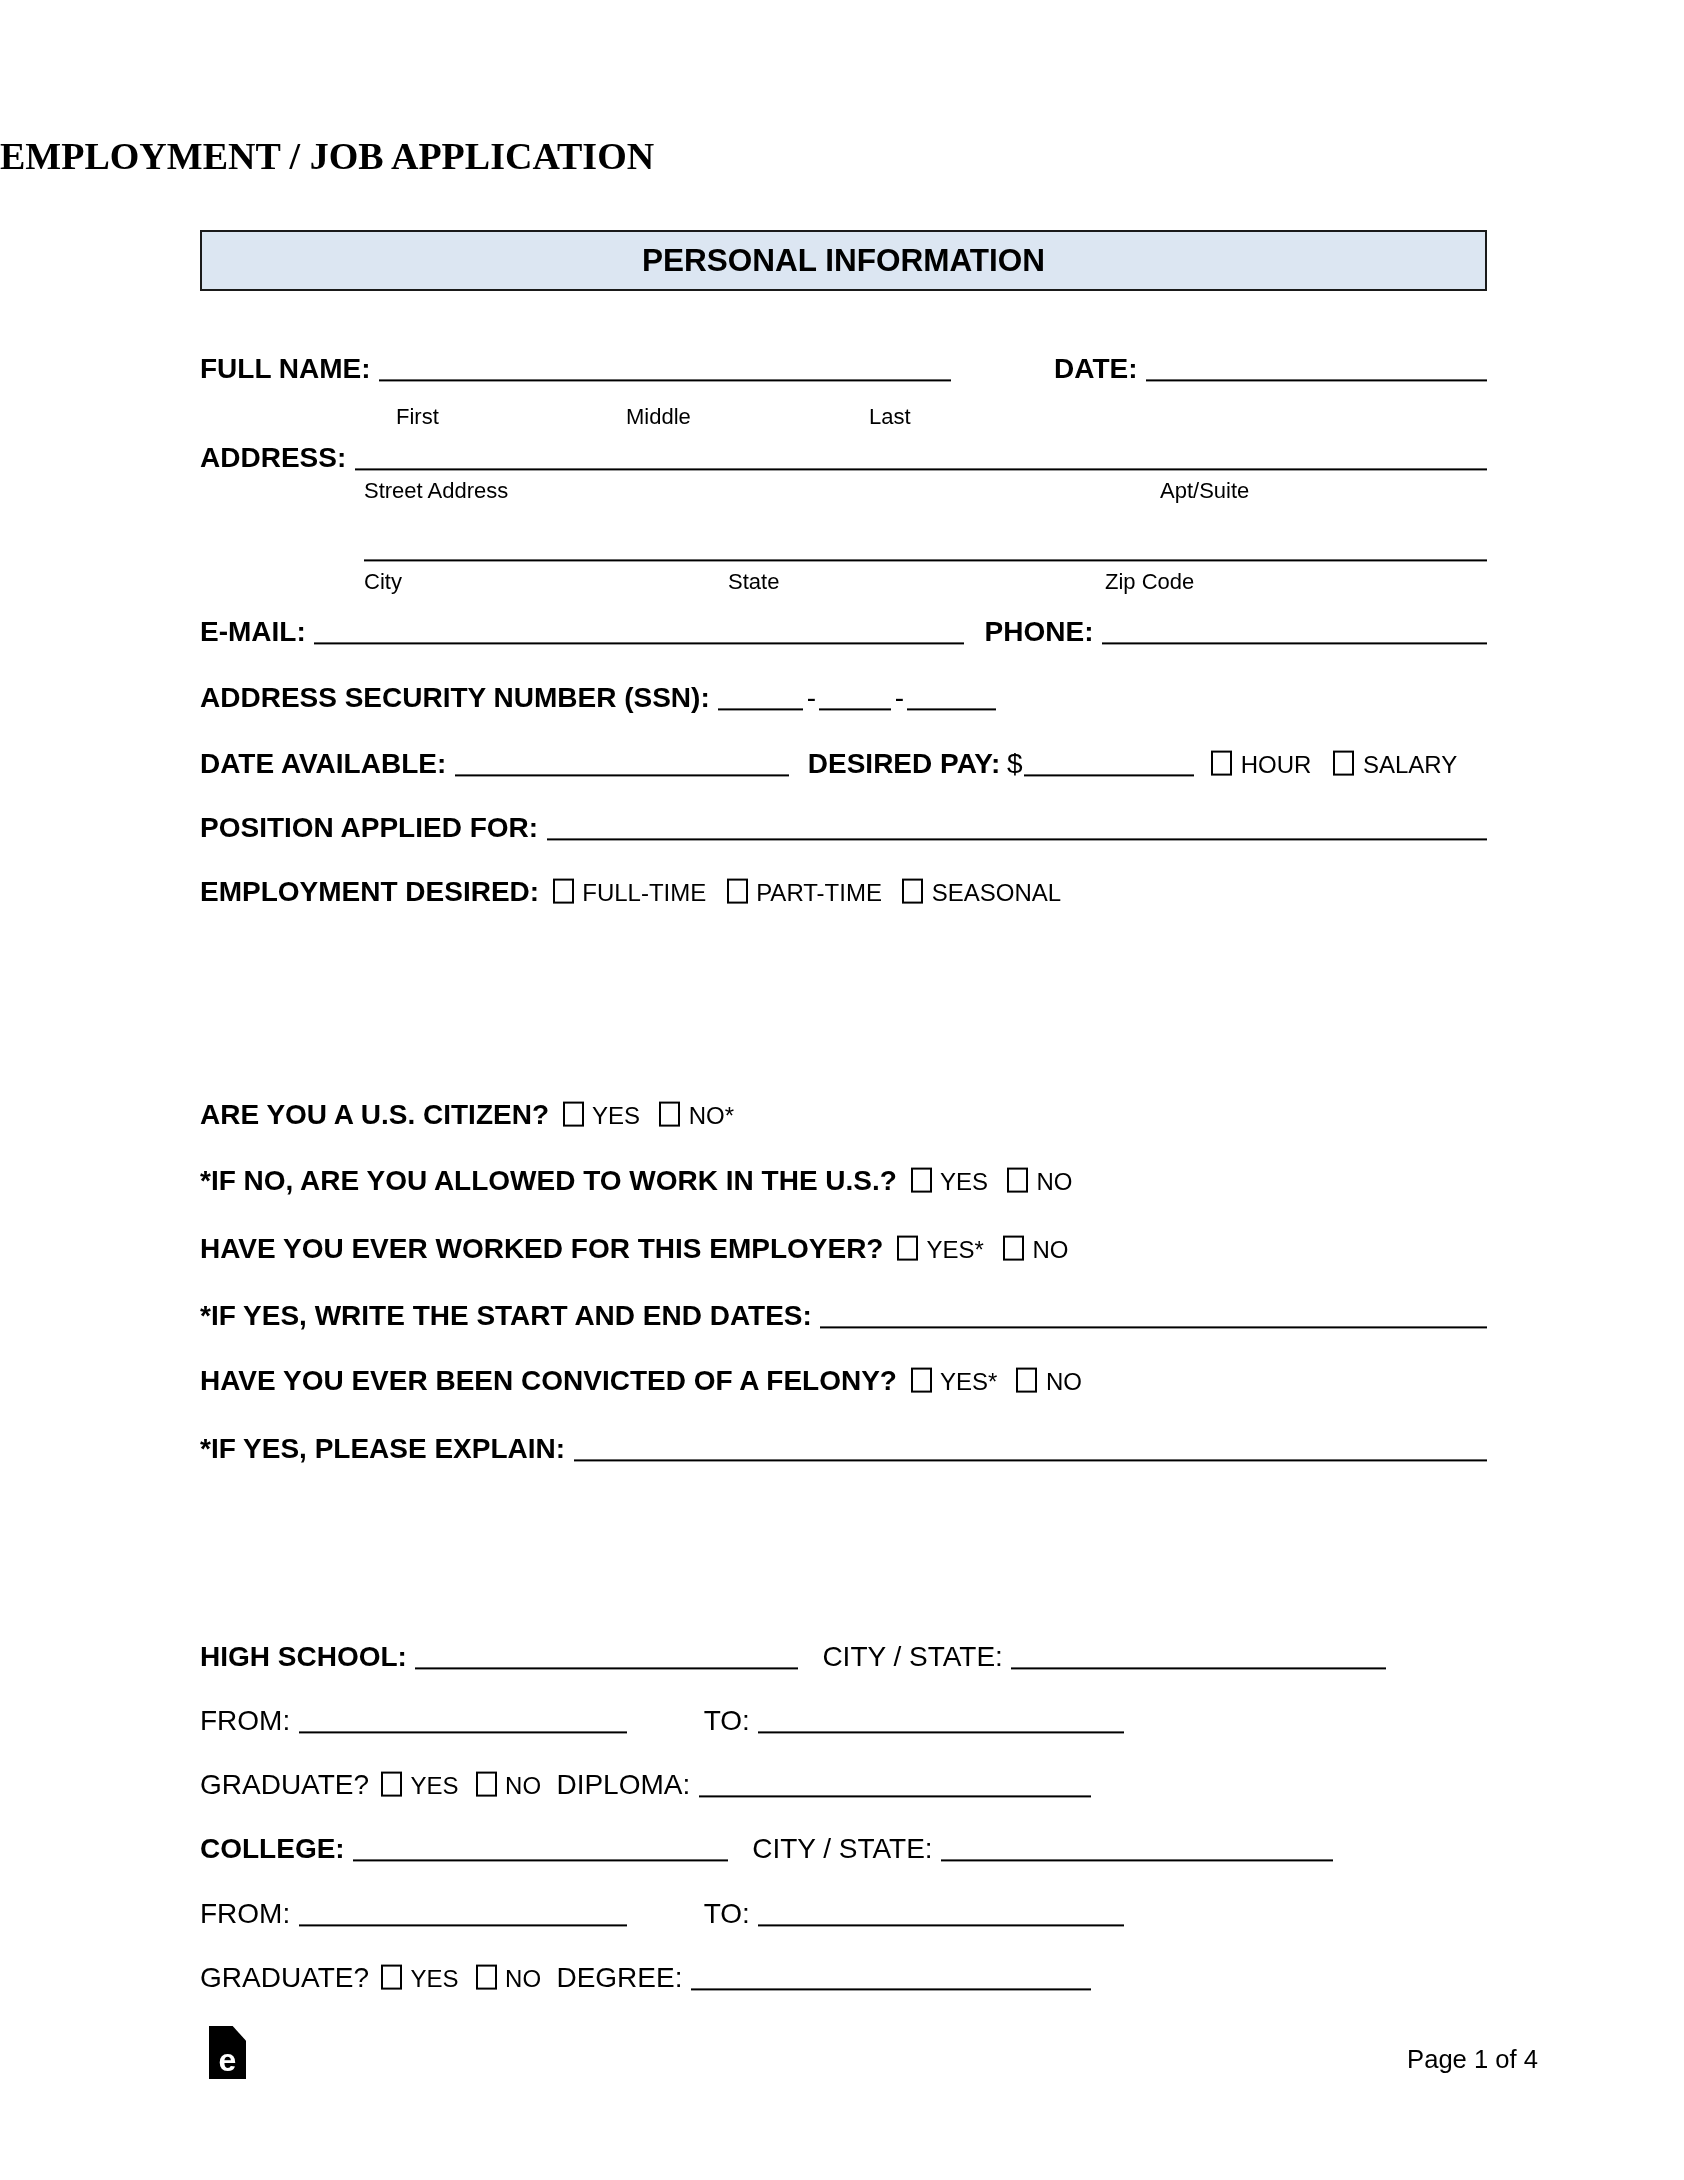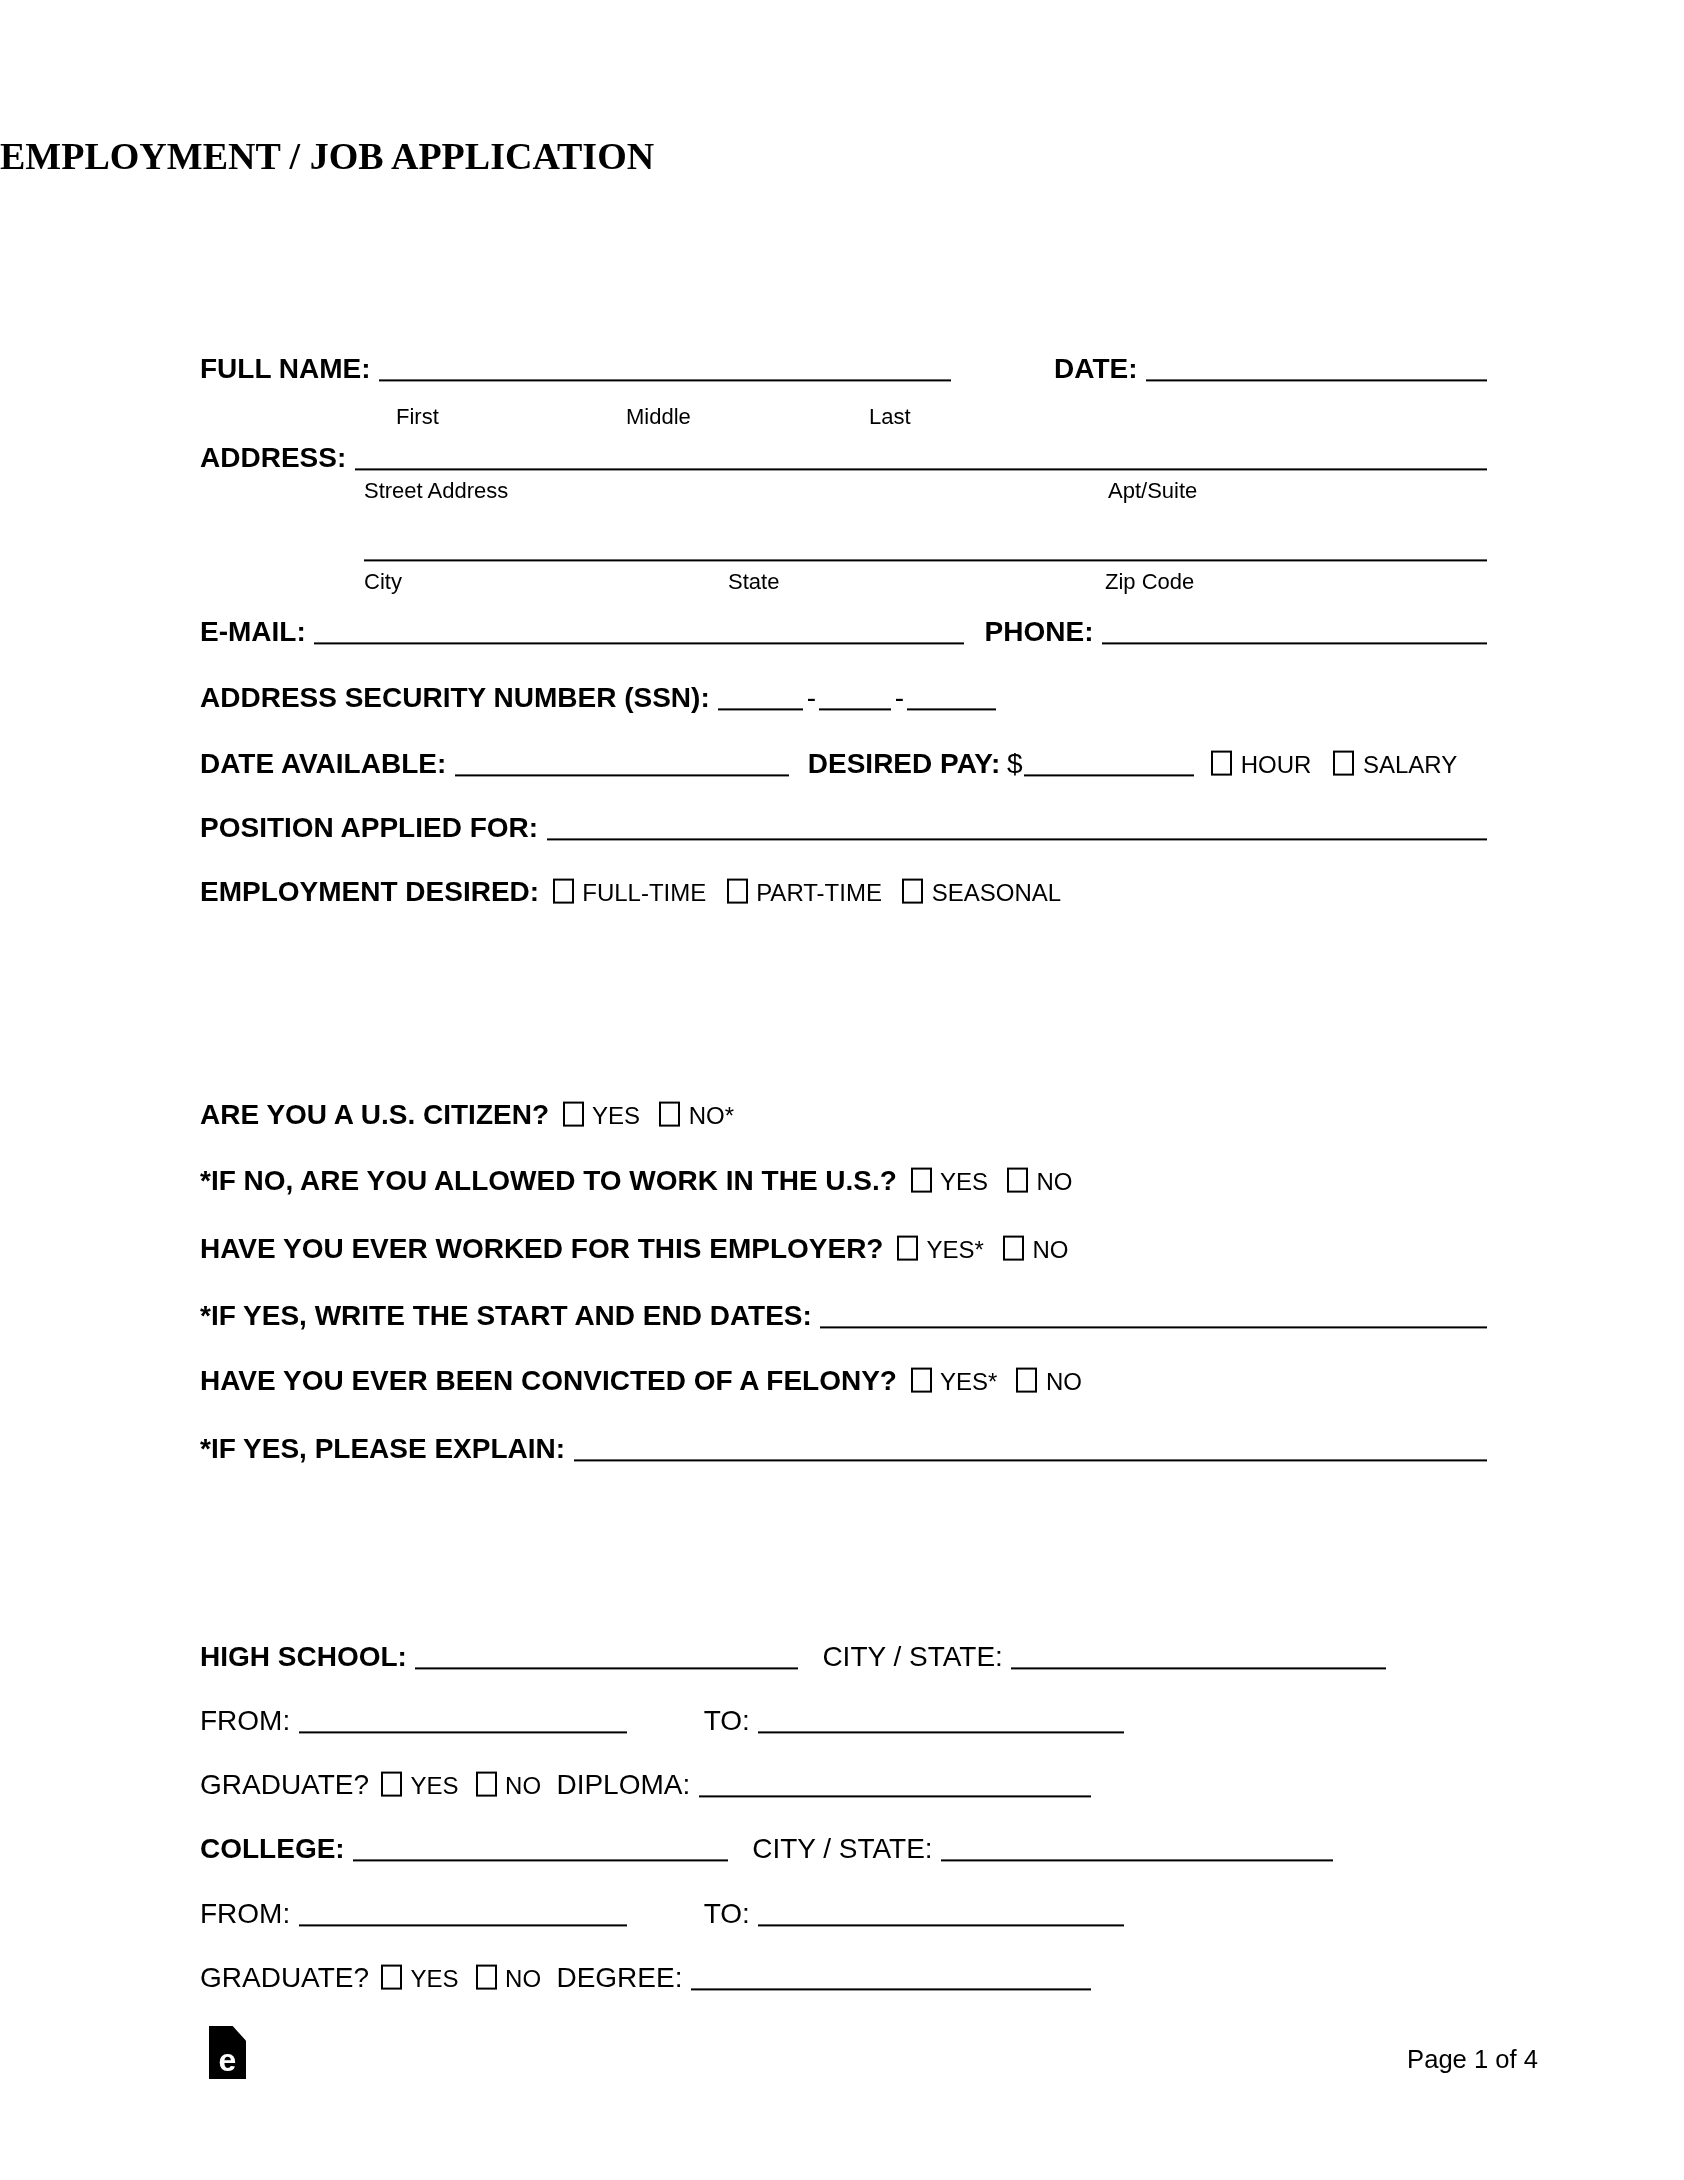--- a/index.html
+++ b/index.html
@@ -60,40 +60,43 @@
   }
   .page-indicator { position: absolute; top: 2044px; right: 147px; font-size: 25.6px; line-height: 31px; }
 </style>
 </head>
 <body>
 
 <div class="page">
 
   <div class="title">EMPLOYMENT / JOB APPLICATION</div>
 
+  <div class="section-bar" style="top:230px">
+    <span>PERSONAL INFORMATION</span>
+  </div>
 
   <div class="row" style="top:352px">
     <span class="b">FULL NAME:</span>
     <span class="blank" style="width:572px; margin-left:8.5px"></span>
     <span class="b" style="margin-left:auto">DATE:</span>
     <span class="blank" style="width:341px; margin-left:8.5px"></span>
   </div>
   <div class="sub-row" style="top:404px">
     <span class="sub" style="left:196px">First</span>
     <span class="sub" style="left:426px">Middle</span>
     <span class="sub" style="left:669px">Last</span>
   </div>
 
   <div class="row" style="top:441px">
     <span class="b">ADDRESS:</span>
     <span class="blank grow" style="margin-left:8.5px"></span>
   </div>
   <div class="sub-row" style="top:478px">
     <span class="sub" style="left:164px">Street Address</span>
-    <span class="sub" style="left:908px">Apt/Suite</span>
+    <span class="sub" style="left:960px">Apt/Suite</span>
   </div>
 
   <div class="row" style="top:532px">
     <span class="blank grow" style="margin-left:164px"></span>
   </div>
   <div class="sub-row" style="top:569px">
     <span class="sub" style="left:164px">City</span>
     <span class="sub" style="left:528px">State</span>
     <span class="sub" style="left:905px">Zip Code</span>
   </div>

